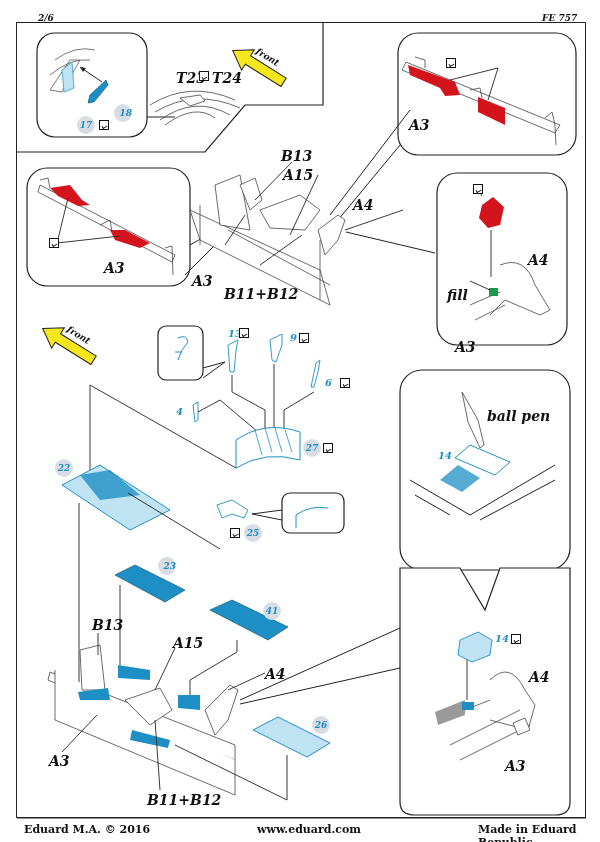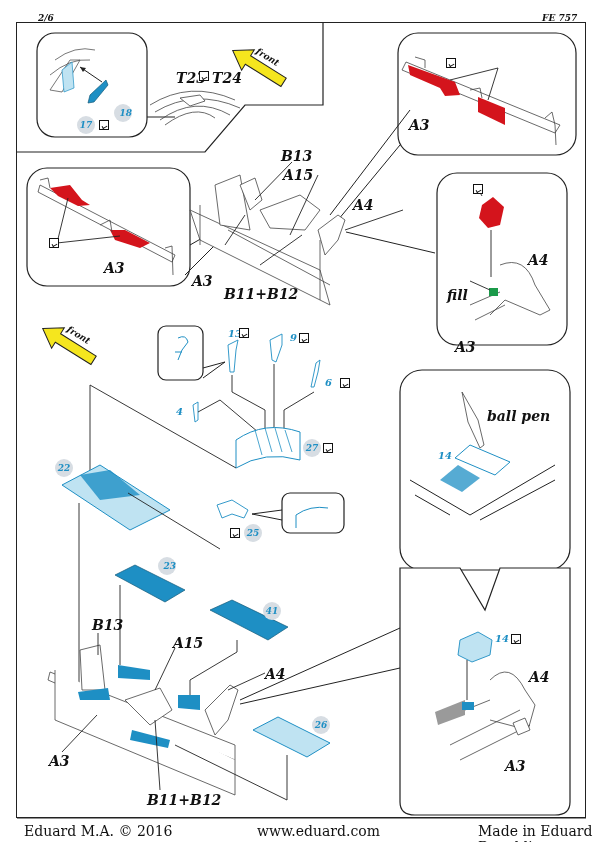--- a/index.html
+++ b/index.html
@@ -1,21 +1,21 @@
 <!DOCTYPE html>
 <html><head>
 <meta charset="utf-8">
 <style>
   html,body{margin:0;padding:0;background:#fff;}
   body{width:600px;height:842px;position:relative;overflow:hidden;font-family:"DejaVu Serif",serif;}
   .lbl{position:absolute;font-family:"DejaVu Serif",serif;font-weight:bold;font-style:italic;font-size:14px;color:#111;white-space:nowrap;}
   .part{position:absolute;font-family:"DejaVu Serif",serif;font-weight:bold;font-style:italic;font-size:10px;color:#1e8fc4;white-space:nowrap;}
   .part.bub{background:#d7dde3;border-radius:50%;width:18px;height:18px;line-height:18px;text-align:center;font-size:9px;}
   .hdr{position:absolute;font-family:"DejaVu Serif",serif;font-weight:bold;font-style:italic;font-size:9px;color:#111;}
-  .foot{position:absolute;font-family:"DejaVu Serif",serif;font-weight:normal;font-size:14px;color:#111;}
+  .foot{position:absolute;font-family:"DejaVu Serif",serif;font-weight:bold;font-size:11px;color:#111;}
   .chk{position:absolute;width:10px;height:10px;border:1px solid #111;background:#fff;box-sizing:border-box;}
   .chk::after{content:"";position:absolute;left:2px;top:4px;width:4px;height:2px;border-left:1.5px solid #111;border-bottom:1.5px solid #111;transform:rotate(-30deg);}
   .frame{position:absolute;border:1.5px solid #222;box-sizing:border-box;}
   svg{position:absolute;left:0;top:0;}
 </style>
 </head>
 <body>
 
 <div class="hdr" style="left:38px;top:13px;">2/6</div>
 <div class="hdr" style="left:520px;top:13px;margin-left:22px;">FE 757</div>

